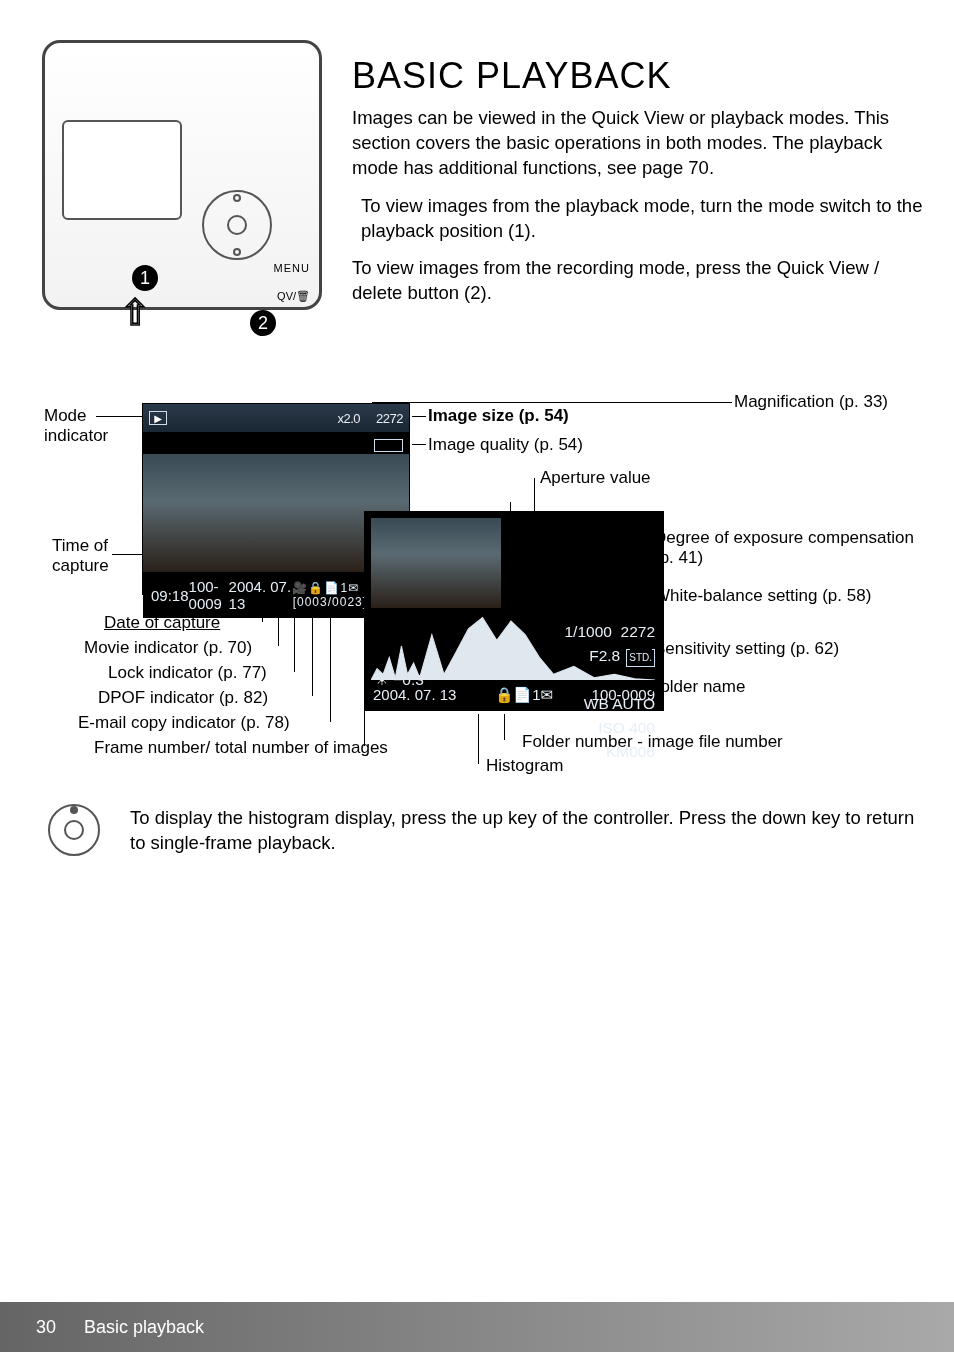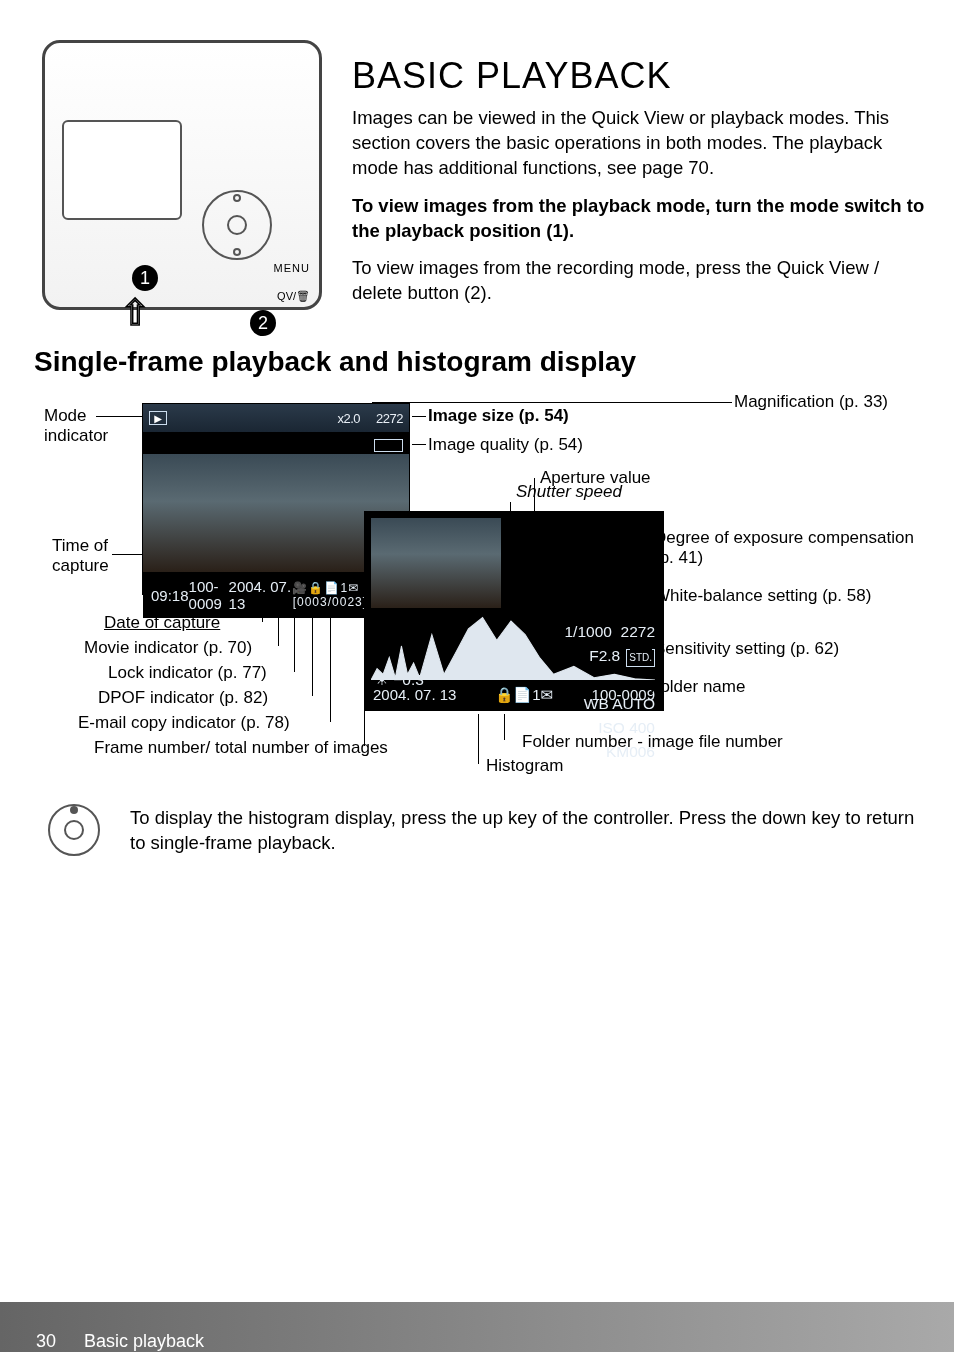--- a/index.html
+++ b/index.html
@@ -17,21 +17,21 @@
   .menu-label { position:absolute; right:22px; top:232px; font-size:11px; letter-spacing:1px; }
   .qv-label { position:absolute; right:22px; top:260px; font-size:11px; }
   .callout-1 { position:absolute; left:100px; top:235px; width:26px; height:26px; border-radius:50%; background:#000; color:#fff; font-size:18px; line-height:26px; text-align:center; }
   .callout-2 { position:absolute; left:218px; top:280px; width:26px; height:26px; border-radius:50%; background:#000; color:#fff; font-size:18px; line-height:26px; text-align:center; }
   .arrow-up { position:absolute; left:88px; top:262px; font-size:36px; -webkit-text-stroke: 1.5px #000; color:#fff; }
 
   
   .title { position:absolute; left:352px; top:55px; font-size:36px; letter-spacing:1px; font-weight:400; }
   .intro p { font-size:18.5px; line-height:1.35; }
   .para1 { position:absolute; left:352px; top:106px; width:580px; }
-  .para2 { position:absolute; left:352px; top:194px; width:580px;font-weight:bold; }
+  .para2 { position:absolute; left:361px; top:194px; width:580px; }
   .para3 { position:absolute; left:352px; top:256px; width:580px; }
 
   
   .subhead { position:absolute; left:34px; top:346px; font-size:28px; font-weight:700; }
 
   
   .diagram { position:absolute; left:34px; top:388px; width:886px; height:390px; font-size:17px; }
   .lbl { position:absolute; white-space:nowrap; }
   .lbl-r { position:absolute; }
 
@@ -66,38 +66,38 @@
   .lock-lbl { left:74px; top:275px; }
   .dpof-lbl { left:64px; top:300px; }
   .email-lbl { left:44px; top:325px; }
   .frame-lbl { left:60px; top:350px; }
 
   
   .mag-lbl { left:700px; top:4px; }
   .imgsize-lbl { left:394px; top:18px;font-weight:bold; }
   .imgqual-lbl { left:394px; top:47px; }
   .apert-lbl { left:506px; top:80px; }
-  .shut-lbl { left:482px; top:94px;font-style:italic; }
+  .shut-lbl { left:482px; top:120px; }
   .exp-lbl { left:620px; top:140px; width:260px; white-space:normal; }
   .wb-lbl { left:620px; top:198px; }
   .iso-lbl { left:620px; top:251px; }
   .folder-lbl { left:616px; top:289px; }
   .foldernum-lbl { left:488px; top:344px; }
   .hist-lbl { left:452px; top:368px; }
 
   
   .ctrl-icon { position:absolute; left:34px; top:800px; width:80px; height:60px; }
   .ctrl-icon .outer{position:absolute;left:14px;top:4px;width:52px;height:52px;border:2px solid #555;border-radius:50%}
   .ctrl-icon .inner{position:absolute;left:30px;top:20px;width:20px;height:20px;border:2px solid #555;border-radius:50%}
   .ctrl-icon .up{position:absolute;left:36px;top:6px;width:8px;height:8px;background:#555;border-radius:50%}
 
   .hist-text { position:absolute; left:130px; top:806px; width:790px; font-size:18.5px; line-height:1.35; }
 
   
-  .footer { position:absolute; left:0; right:0; bottom:0; height:50px; background:linear-gradient(90deg,#656565 0%, #a9a9a9 100%); color:#fff; display:flex; align-items:flex-end; padding-left:36px; font-size:18px; }
+  .footer { position:absolute; left:0; right:0; bottom:0; height:50px; background:linear-gradient(90deg,#656565 0%, #a9a9a9 100%); color:#fff; display:flex; align-items:center; padding-left:36px; font-size:18px; }
   .footer .pn { margin-right:28px; }
 
   
   .ll { position:absolute; background:#000; height:1px; }
   .lv { position:absolute; background:#000; width:1px; }
 </style>
 </head>
 <body>
 
 <div class="page">
@@ -122,21 +122,20 @@
   <div class="intro para1">
       <p>Images can be viewed in the Quick View or playback modes. This section covers the basic operations in both modes. The playback mode has additional functions, see page 70.</p>
     </div>
   <div class="intro para2">
       <p>To view images from the playback mode, turn the mode switch to the playback position (1).</p>
     </div>
   <div class="intro para3">
       <p>To view images from the recording mode, press the Quick View / delete button (2).</p>
     </div>
 
-  <h2 class="subhead">Single-frame playback and histogram display</h2>
 
   <div class="diagram">
 
     <div class="lbl mode-lbl">Mode</div>
     <div class="lbl mode-lbl2">indicator</div>
     <div class="ll" style="left:62px;top:28px;width:46px"></div>
 
     <div class="lbl time-lbl">Time of</div>
     <div class="lbl time-lbl2">capture</div>
     <div class="ll" style="left:78px;top:166px;width:30px"></div>

